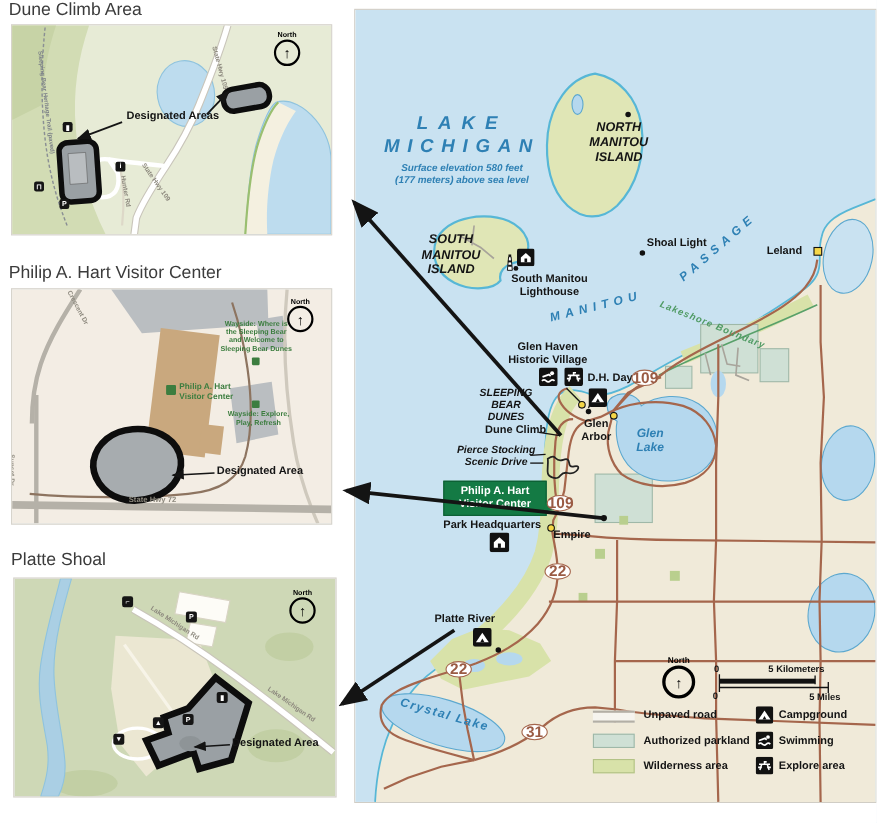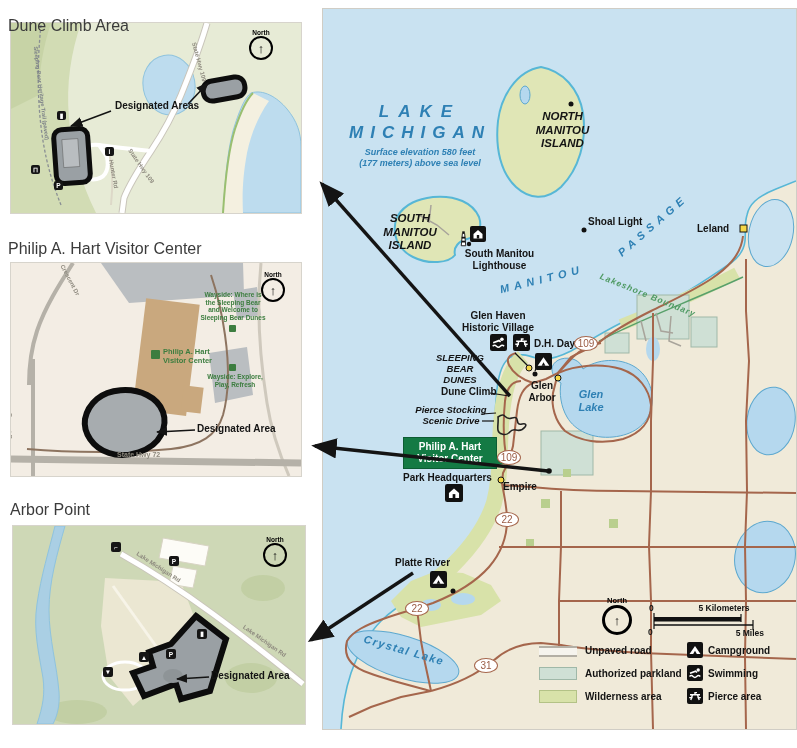--- a/index.html
+++ b/index.html
@@ -10,21 +10,21 @@
   .inset-box svg{position:absolute;left:0;top:0;}
   .lbl{position:absolute;font-weight:700;font-size:10px;line-height:1.18;color:#141414;
        white-space:pre-line;z-index:6;}
   .ctr{text-align:center}.rt{text-align:right}
   .itl{font-style:italic}
   .blue{color:#2e80b4}
   .grn{color:#3c7d3f}
   .bnd{color:#4f9a63}
   .roadlbl{position:absolute;font-size:6px;font-weight:700;color:#8d897e;z-index:6;white-space:nowrap;}
   .shield{position:absolute;width:22px;height:13px;background:#fff;border:1.5px solid #a5664c;
-          border-radius:50%;color:#9a5b44;font-size:10px;font-weight:400;line-height:13px;
+          border-radius:50%;color:#9a5b44;font-size:14px;font-weight:700;line-height:13px;
           text-align:center;z-index:6;}
   .banner{position:absolute;left:403px;top:437px;width:88px;background:#147a44;color:#fff;
           font-size:10px;font-weight:700;text-align:center;line-height:1.2;padding:3px 2px;
           white-space:pre-line;z-index:6;border:1px solid #0c5c33;}
   .banner::after{content:"";position:absolute;right:-10px;bottom:1px;width:0;height:0;
           border-top:5px solid transparent;border-bottom:5px solid transparent;
           border-left:11px solid #147a44;transform:rotate(18deg);}
   .compass{position:absolute;text-align:center;z-index:6;}
   .compass-label{font-size:6.5px;font-weight:700;color:#000;}
   .compass-circle{width:20px;height:20px;border:2.5px solid #000;border-radius:50%;
@@ -40,21 +40,21 @@
   .sw-road{background:#f6f4ee;border-top:2.5px solid #b3afa5;border-bottom:2.5px solid #b3afa5;height:11px;}
   .sw-park{background:#cfe0d5;border:1px solid #9fb8a8;}
   .sw-wild{background:#d8e2a9;border:1px solid #b3c286;}
   .scale-lbl{position:absolute;font-size:8.5px;font-weight:700;color:#141414;z-index:6;white-space:nowrap;}
 </style>
 </head>
 <body>
 
 <div id="stage">
 
-  <div class="inset-title" style="left:8px;top:1px;margin-top:16px;">Dune Climb Area</div>
+  <div class="inset-title" style="left:8px;top:1px;">Dune Climb Area</div>
   <div class="inset-box" style="left:10px;top:22px;width:290px;height:190px;">
     <svg width="290" height="190" viewBox="0 0 290 190">
       <defs>
         <marker id="m1" viewBox="0 0 10 8" refX="9" refY="4" markerWidth="8" markerHeight="7" orient="auto">
           <path d="M0,0 L10,4 L0,8 Z" fill="#141414"></path>
         </marker>
       </defs>
       <rect width="290" height="190" fill="#e7ebd6"></rect>
       <path d="M0,0 L70,0 C60,30 55,60 58,95 C60,125 70,160 85,190 L0,190 Z" fill="#d2dcb4"></path>
       <path d="M0,0 L40,0 C32,24 28,48 28,72 L0,86 Z" fill="#c7d3a6"></path>
@@ -135,21 +135,21 @@
     <div class="roadlbl" style="left:2px;top:150px;transform:rotate(90deg);transform-origin:left top;">Sunset Dr</div>
     <div class="roadlbl" style="left:42px;top:14px;transform:rotate(62deg);">Crescent Dr</div>
     <div class="compass" style="left:250px;top:8px;">
       <div class="compass-label">North</div>
       <div class="compass-circle">
         <span class="compass-arrow">↑</span>
       </div>
     </div>
   </div>
 
-  <div class="inset-title" style="left:10px;top:501px;">Arbor Point</div>
+  <div class="inset-title" style="left:10px;top:501px;">Platte Shoal</div>
   <div class="inset-box" style="left:12px;top:525px;width:292px;height:198px;">
     <svg width="292" height="198" viewBox="0 0 292 198">
       <defs>
         <marker id="m3" viewBox="0 0 10 8" refX="9" refY="4" markerWidth="8" markerHeight="7" orient="auto">
           <path d="M0,0 L10,4 L0,8 Z" fill="#141414"></path>
         </marker>
       </defs>
       <rect width="292" height="198" fill="#ced8b6"></rect>
       <ellipse cx="250" cy="62" rx="22" ry="13" fill="#c2cfa4"></ellipse>
       <ellipse cx="238" cy="152" rx="26" ry="15" fill="#c2cfa4"></ellipse>
@@ -400,15 +400,15 @@
     <rect width="16" height="16" rx="2" fill="#111"></rect>
       <circle cx="11.2" cy="5" r="1.7" fill="#fff"></circle>
     <path d="M3 8.2 L8.5 6.2 L10 7.5" stroke="#fff" stroke-width="1.6" fill="none"></path>
     <path d="M2.5 11.5 q1.8 -1.8 3.6 0 q1.8 1.8 3.6 0 q1.8 -1.8 3.6 0" stroke="#fff" stroke-width="1.4" fill="none"></path>
   </svg>
   <div class="lbl" style="left:708px;top:668px;">Swimming</div>
   <svg class="micon" style="left:687px;top:688px;" width="16" height="16" viewBox="0 0 16 16">
     <rect width="16" height="16" rx="2" fill="#111"></rect>
     <path d="M3 6.8 H13 M5.5 6.8 L3.8 12 M10.5 6.8 L12.2 12 M2.2 9.6 H5.6 M10.4 9.6 H13.8 M8 6.8 V4.6 H10" stroke="#fff" stroke-width="1.4" fill="none"></path>
   </svg>
-  <div class="lbl" style="left:708px;top:691px;">Pierce area</div>
+  <div class="lbl" style="left:708px;top:691px;">Explore area</div>
 
 </div>
 
 </body></html>

